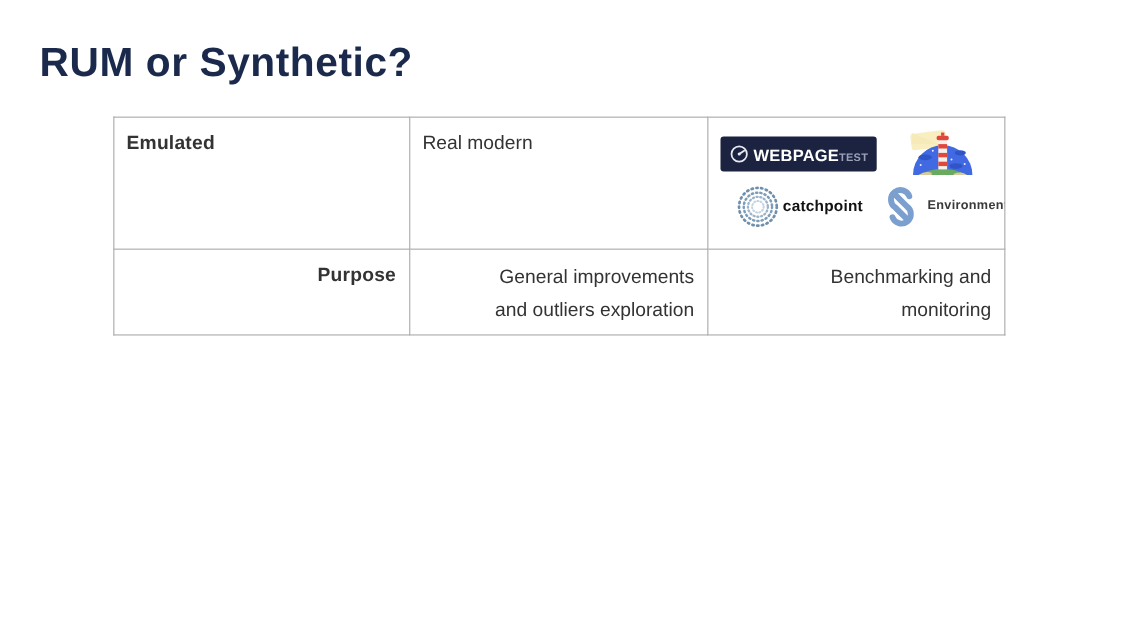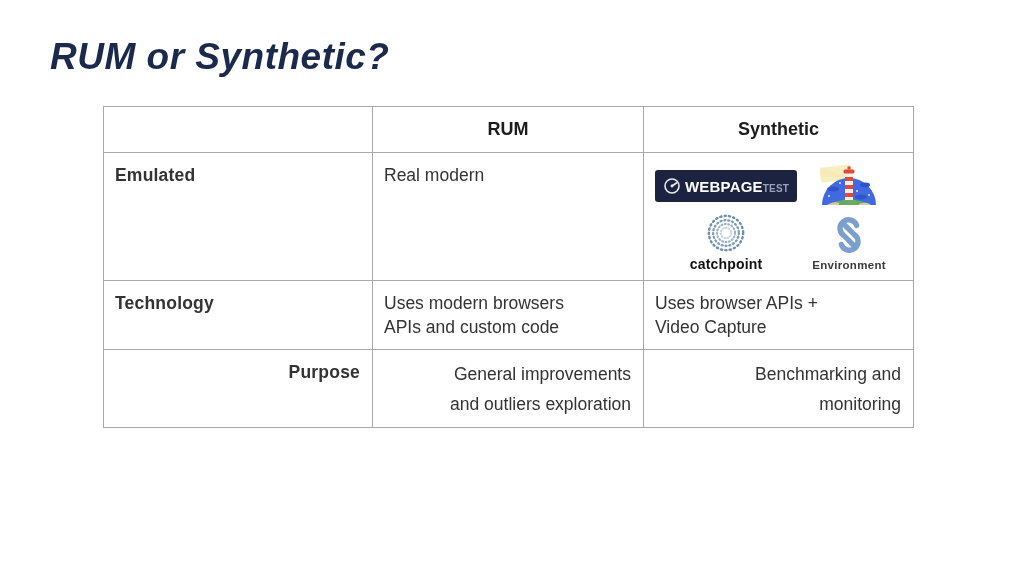--- a/index.html
+++ b/index.html
@@ -6,27 +6,26 @@
   .slide {
     position: relative;
     width: 1024px;
     height: 576px;
     background: #ffffff;
     overflow: hidden;
     font-family: "Liberation Sans", sans-serif;
   }
   .slide-title {
     position: absolute;
-    left: 50px;
+    left: 36px;
     top: 36px;
     font-size: 37px;
     font-weight: 800;
     letter-spacing: 0.5px;
     color: #1b2a4c;
-    font-style: italic;
   }
   table.compare {
     position: absolute;
     left: 103px;
     top: 106px;
     width: 810px;
     border-collapse: collapse;
     table-layout: fixed;
   }
   table.compare col.c1 { width: 269px; }
@@ -75,44 +74,39 @@
     height: 18px;
   }
   .wpt-badge .wpt-text-bold {
     color: #ffffff; font-weight: bold; font-size: 15px; letter-spacing: 0.2px;
     font-family: "Liberation Sans", sans-serif;
   }
   .wpt-badge .wpt-text-light {
     color: #9aa0b5; font-weight: bold; font-size: 10px; letter-spacing: 0.2px;
   }
   .logo-stack {
-    display: flex; flex-direction: column; align-items: center; gap: 2px;
+    display: flex; flex-direction: row; align-items: center; gap: 2px;
   }
   .catchpoint-label { font-weight: bold; font-size: 14px; color: #111111; letter-spacing: 0.2px; }
   .speedcurve-label { font-weight: bold; font-size: 11.5px; color: #3a3a3a; letter-spacing: 0.3px; }
 </style>
 </head>
 <body>
 
 <div class="slide">
   <div class="slide-title">RUM or Synthetic?</div>
 
   <table class="compare">
     <colgroup>
         <col class="c1">
         <col class="c2">
         <col class="c3">
       </colgroup>
 
     <tbody>
-        <tr style="height:46px;">
-      <th></th>
-      <th>RUM</th>
-      <th>Synthetic</th>
-    </tr>
 
 
 
     <tr style="height:120px;">
       <td class="row-label">Emulated</td>
       <td><span class="cell-text">Real modern</span></td>
       <td class="logo-cell">
         <div class="logo-grid">
 
           <div class="wpt-badge">
@@ -161,27 +155,20 @@
               <path d="M30 12 A9 9 0 1 0 16.5 22.5 L28 34" fill="none" stroke="#7b9fce" stroke-width="5.6" stroke-linecap="round"></path>
               <path d="M14 32 A9 9 0 1 0 27.5 21.5 L16 10" fill="none" stroke="#7b9fce" stroke-width="5.6" stroke-linecap="round"></path>
             </svg>
             <span class="speedcurve-label">Environment</span>
           </div>
 
         </div>
       </td>
     </tr>
 
-    <tr style="height:69px;">
-      <td class="row-label">Technology</td>
-      <td><span class="cell-text">Uses modern browsers
-APIs and custom code</span></td>
-      <td><span class="cell-text">Uses browser APIs +
-Video Capture</span></td>
-    </tr>
 
     <tr style="height:78px;text-align:right;" class="row-purpose">
       <td class="row-label">Purpose</td>
       <td><span class="cell-text">General improvements
 and outliers exploration</span></td>
       <td><span class="cell-text">Benchmarking and
 monitoring</span></td>
     </tr>
 
   </tbody>

